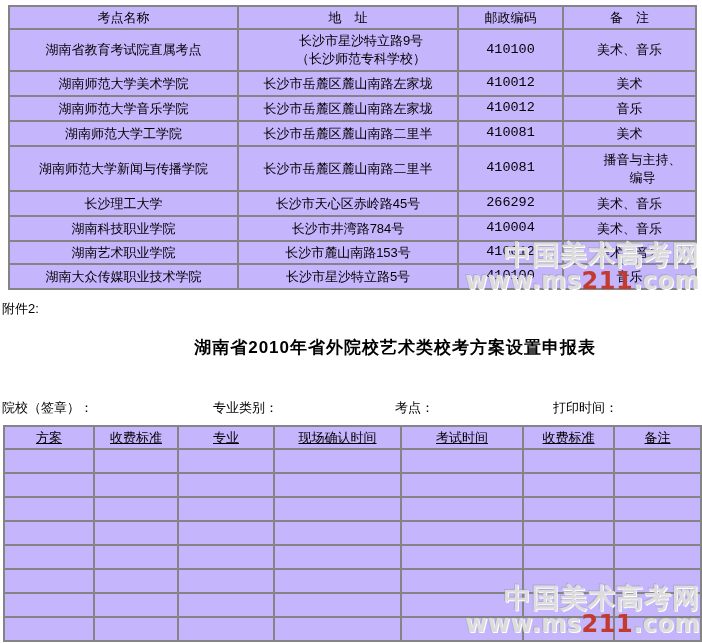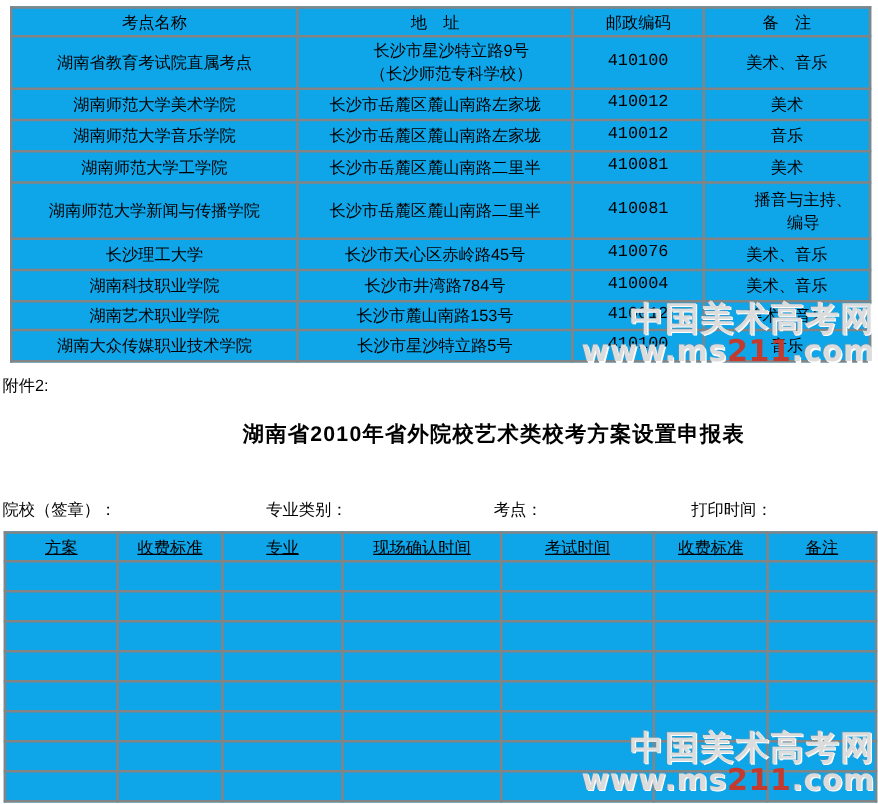--- a/index.html
+++ b/index.html
@@ -6,21 +6,21 @@
   html, body { width: 702px; height: 643px; overflow: hidden; }
   body {
     font-family: "Liberation Sans", sans-serif;
     background: #ffffff;
     color: #000000;
     position: relative;
   }
   .doc { position: absolute; inset: 0; width: 702px; height: 643px; }
 
   
-  table { border-collapse: collapse; table-layout: fixed; background: #0ea5e9; }
+  table { border-collapse: collapse; table-layout: fixed; background: #c4b5fd; }
   td, th {
     border: 2px solid #848484;
     text-align: center;
     vertical-align: middle;
     font-size: 13px;
     font-weight: normal;
     line-height: 1.35;
     padding: 1px 2px;
     overflow: hidden;
   }
@@ -118,21 +118,21 @@
       <tr class="r5">
         <td>湖南师范大学新闻与传播学院</td>
         <td>长沙市岳麓区麓山南路二里半</td>
         <td class="num">410081</td>
         <td class="pre">播音与主持、
 编导</td>
       </tr>
       <tr class="std">
         <td>长沙理工大学</td>
         <td>长沙市天心区赤岭路45号</td>
-        <td class="num">410076</td>
+        <td class="num">266292</td>
         <td>美术、音乐</td>
       </tr>
       <tr class="std">
         <td>湖南科技职业学院</td>
         <td>长沙市井湾路784号</td>
         <td class="num">410004</td>
         <td>美术、音乐</td>
       </tr>
       <tr class="r8">
         <td>湖南艺术职业学院</td>

